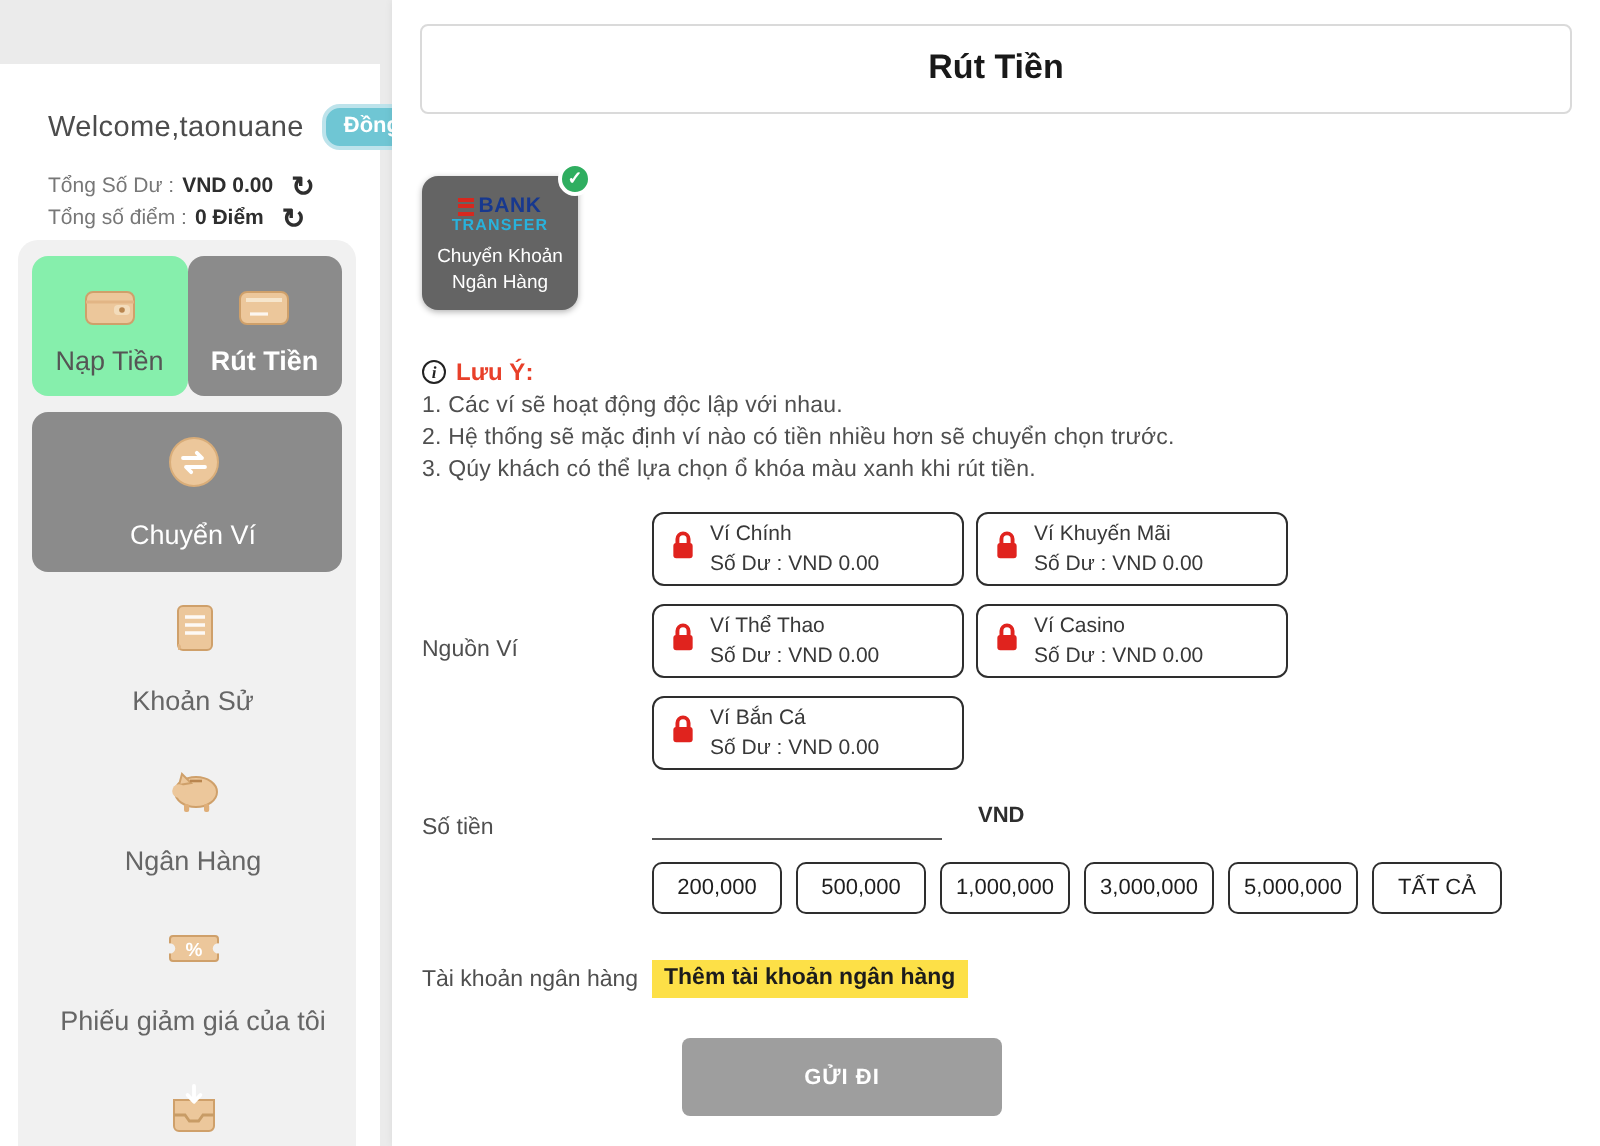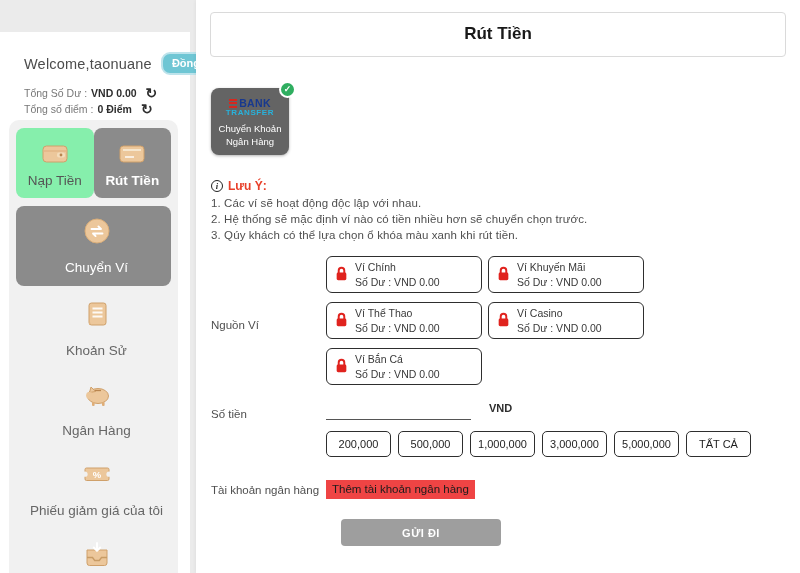--- a/index.html
+++ b/index.html
@@ -106,26 +106,26 @@
 
   .quick-row { display: flex; gap: 7px; margin: 11px 0 0 115px; }
   .quick-btn {
     min-width: 65px; padding: 6px 5px; border: 1.5px solid #2e2e2e; border-radius: 5px;
     background: #fff; font-size: 11px; color: #1e1e1e; text-align: center;
     font-family: inherit; cursor: pointer;
   }
 
   .bank-row { margin-top: 23px; align-items: center; }
   .add-bank-link {
-    background: #ef4444; color: #1c1c1c; font-size: 11.5px; font-weight: normal;
+    background: #fde047; color: #1c1c1c; font-size: 11.5px; font-weight: bold;
     padding: 3px 6px 4px; cursor: pointer; display: inline-block;
   }
 
   .submit-btn {
-    display: block; margin: 20px 0 0 130px; width: 160px; height: 27px;
+    display: block; margin: 20px 0 0 130px; width: 160px; height: 39px;
     background: #9e9e9e; color: #fff; border: none; border-radius: 4px;
     font-size: 11px; font-weight: bold; letter-spacing: 0.5px; font-family: inherit; cursor: pointer;
   }
 </style>
 </head>
 <body>
 
 <div class="sidebar">
   <div class="welcome-row">
     <span class="welcome-text">Welcome,taonuane</span>

